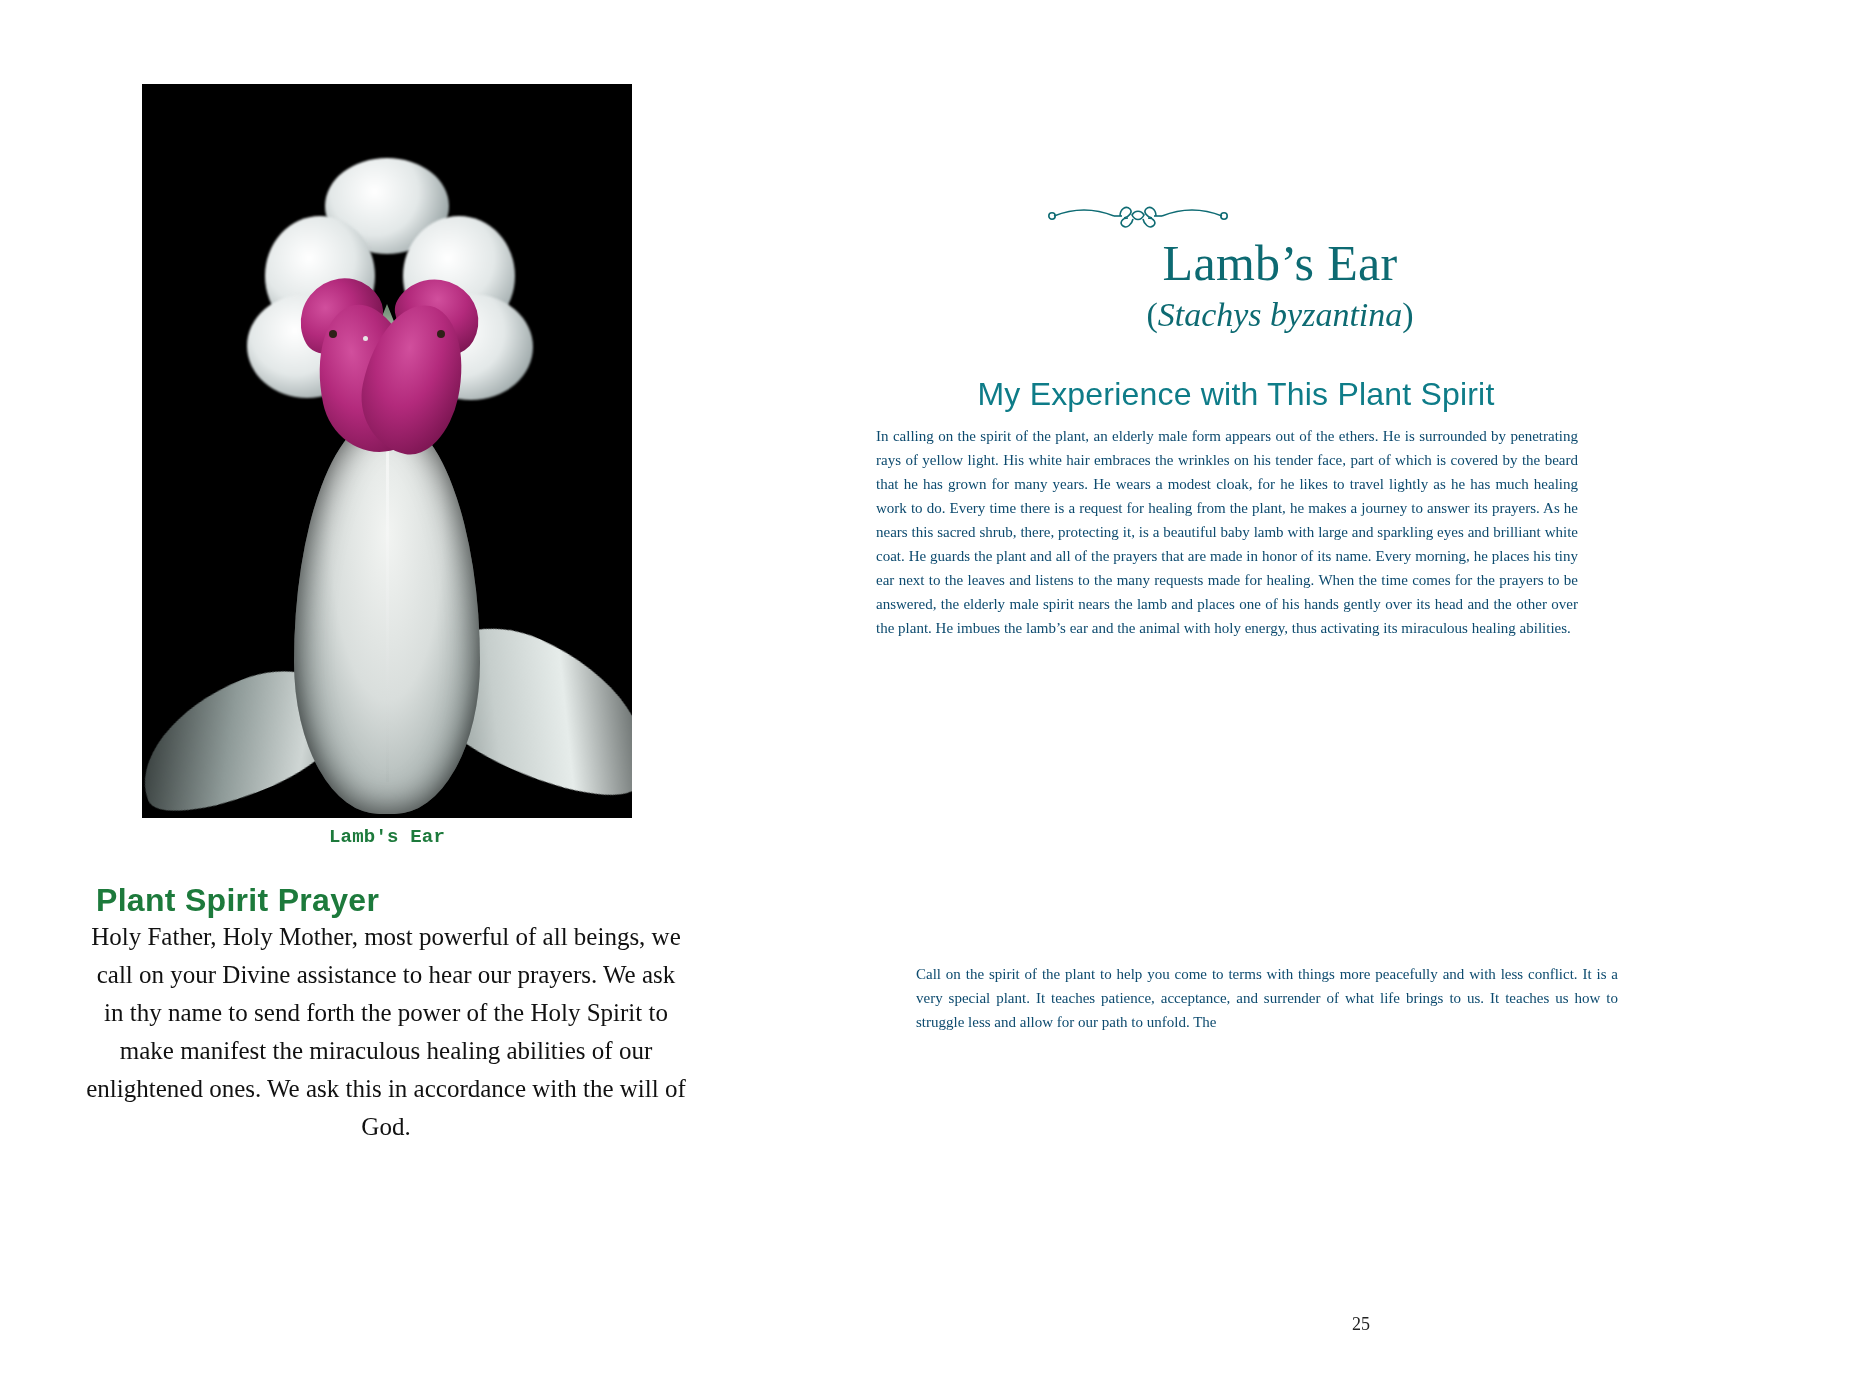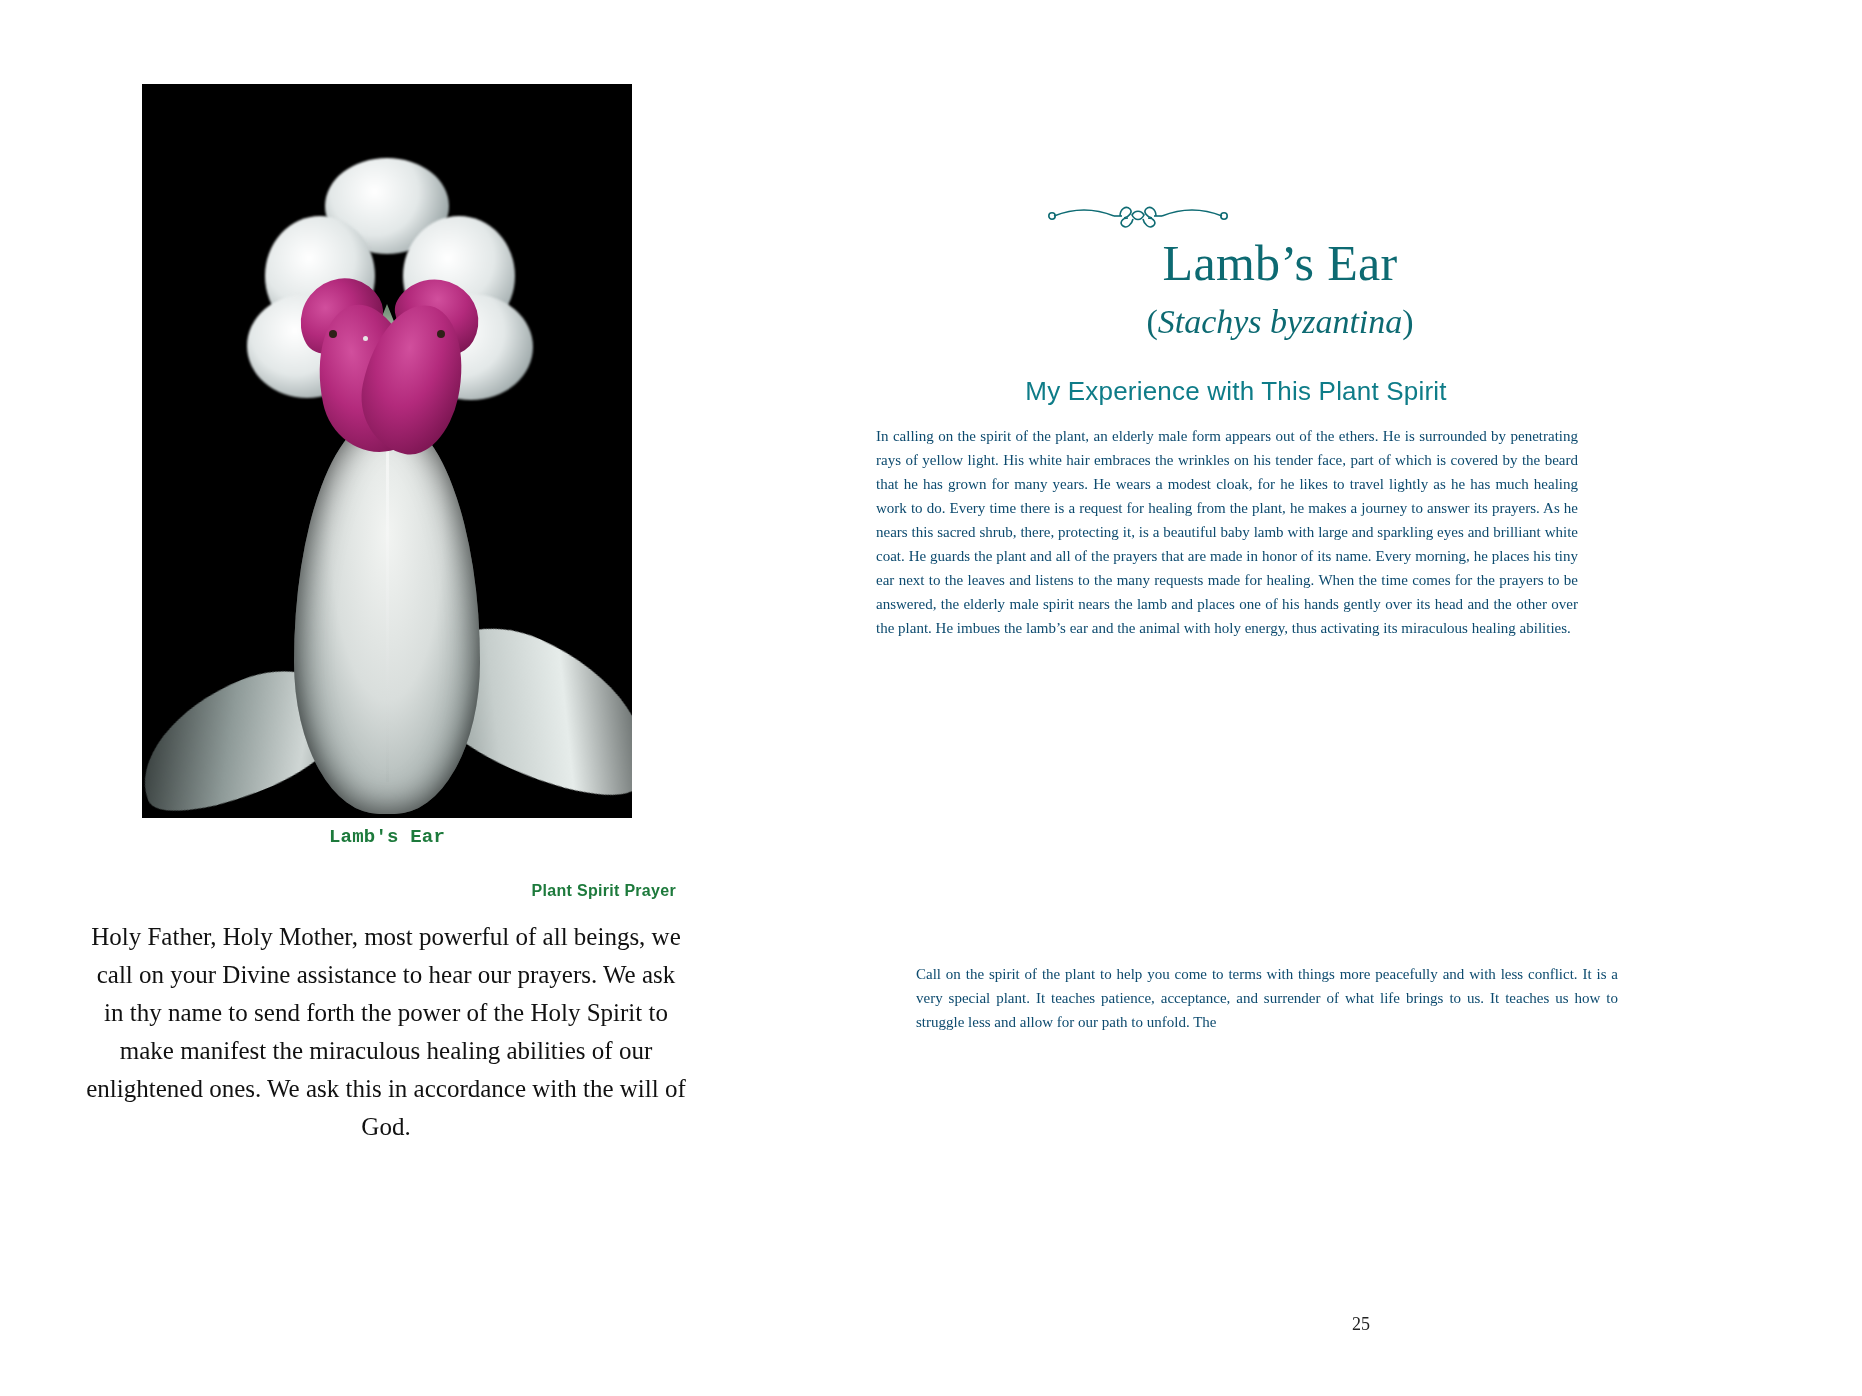--- a/index.html
+++ b/index.html
@@ -148,23 +148,23 @@
     font-size: 19px;
     font-weight: bold;
     color: #1d7a3c;
     letter-spacing: 0.2px;
   }
   .prayer-title {
     position: absolute;
     left: 96px;
     top: 882px;
     width: 580px;
-    text-align: right;
+    text-align: left;
     font-family: "Liberation Sans", sans-serif;
-    font-size: 16px;
+    font-size: 32px;
     font-weight: bold;
     color: #1d7a3c;
     letter-spacing: 0.3px;
   }
   .prayer-body {
     position: absolute;
     left: 86px;
     top: 918px;
     width: 600px;
     text-align: center;
@@ -206,30 +206,29 @@
   }
   .chapter-latin {
     position: absolute;
     left: 1000px;
     top: 296px;
     width: 560px;
     text-align: center;
     font-family: "Liberation Serif", serif;
     font-size: 34px;
     color: #0d6a72;
-    margin-top: 7px;
   }
   .chapter-latin .it { font-style: italic; }
 
   .section-head {
     position: absolute;
     width: 720px;
     text-align: center;
     font-family: "Liberation Sans", sans-serif;
-    font-size: 26px;
+    font-size: 32px;
     color: #0e7c88;
     letter-spacing: 0.2px;
   }
   .sh-1 { left: 876px; top: 376px; }
   .sh-2 { left: 876px; top: 918px; }
 
   .body-col {
     position: absolute;
     left: 876px;
     width: 702px;

